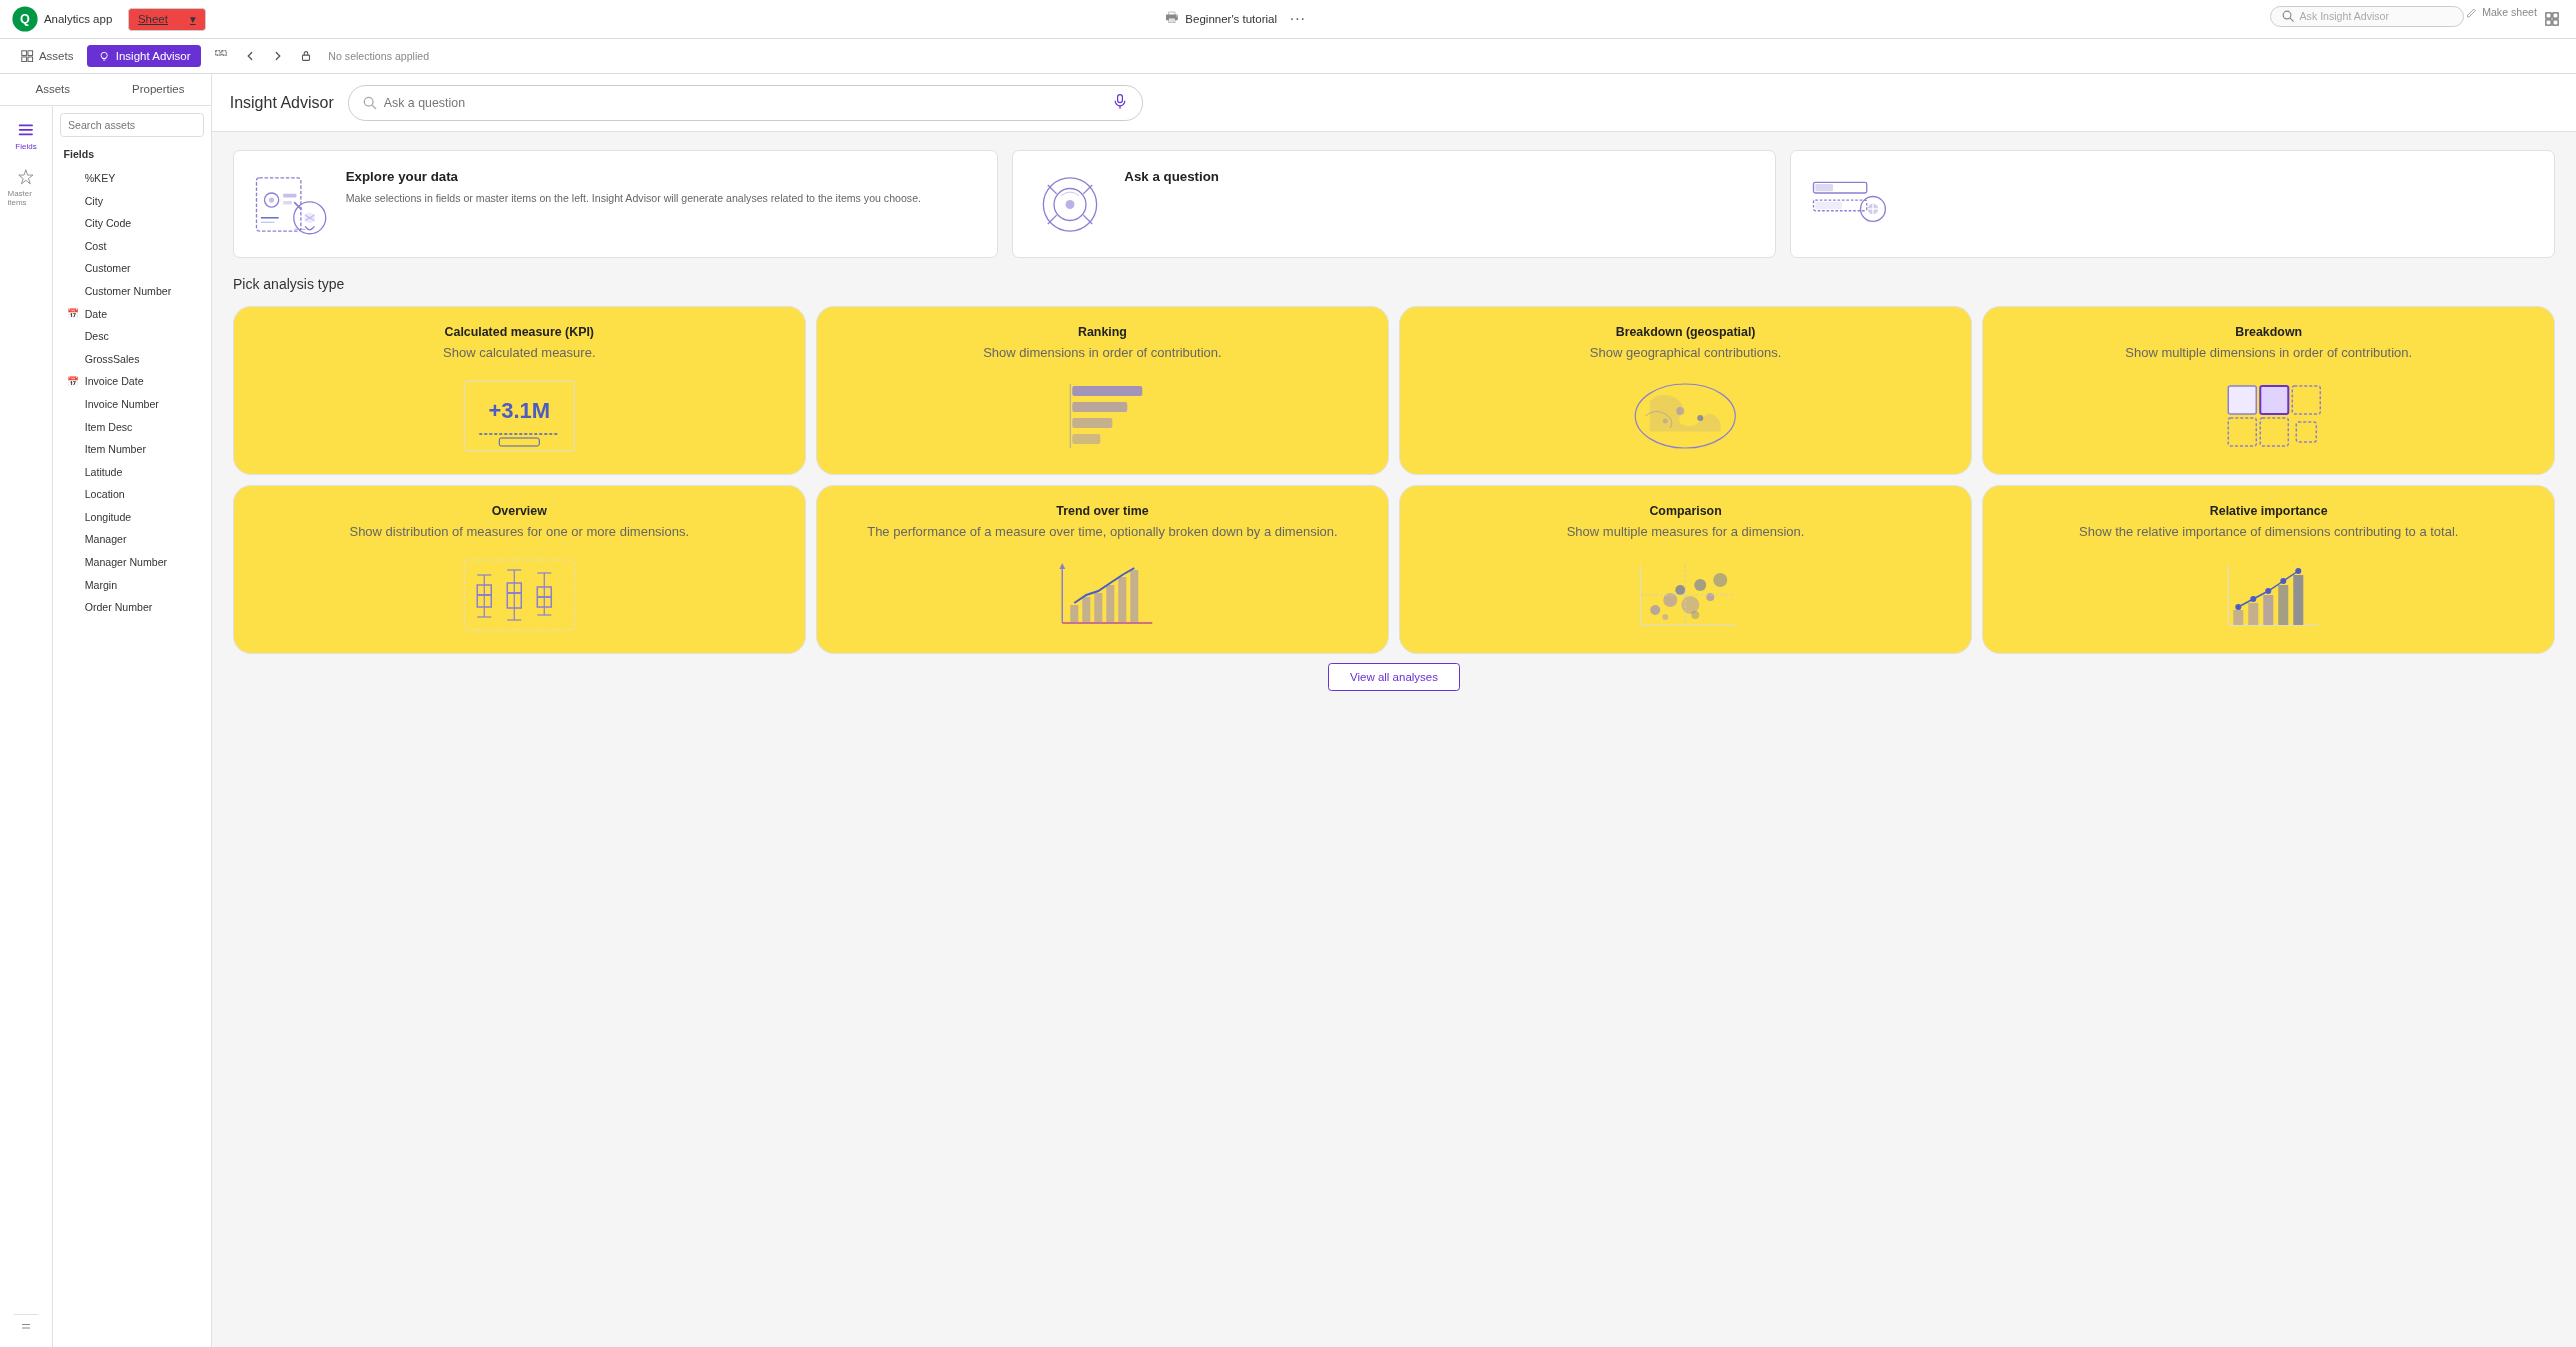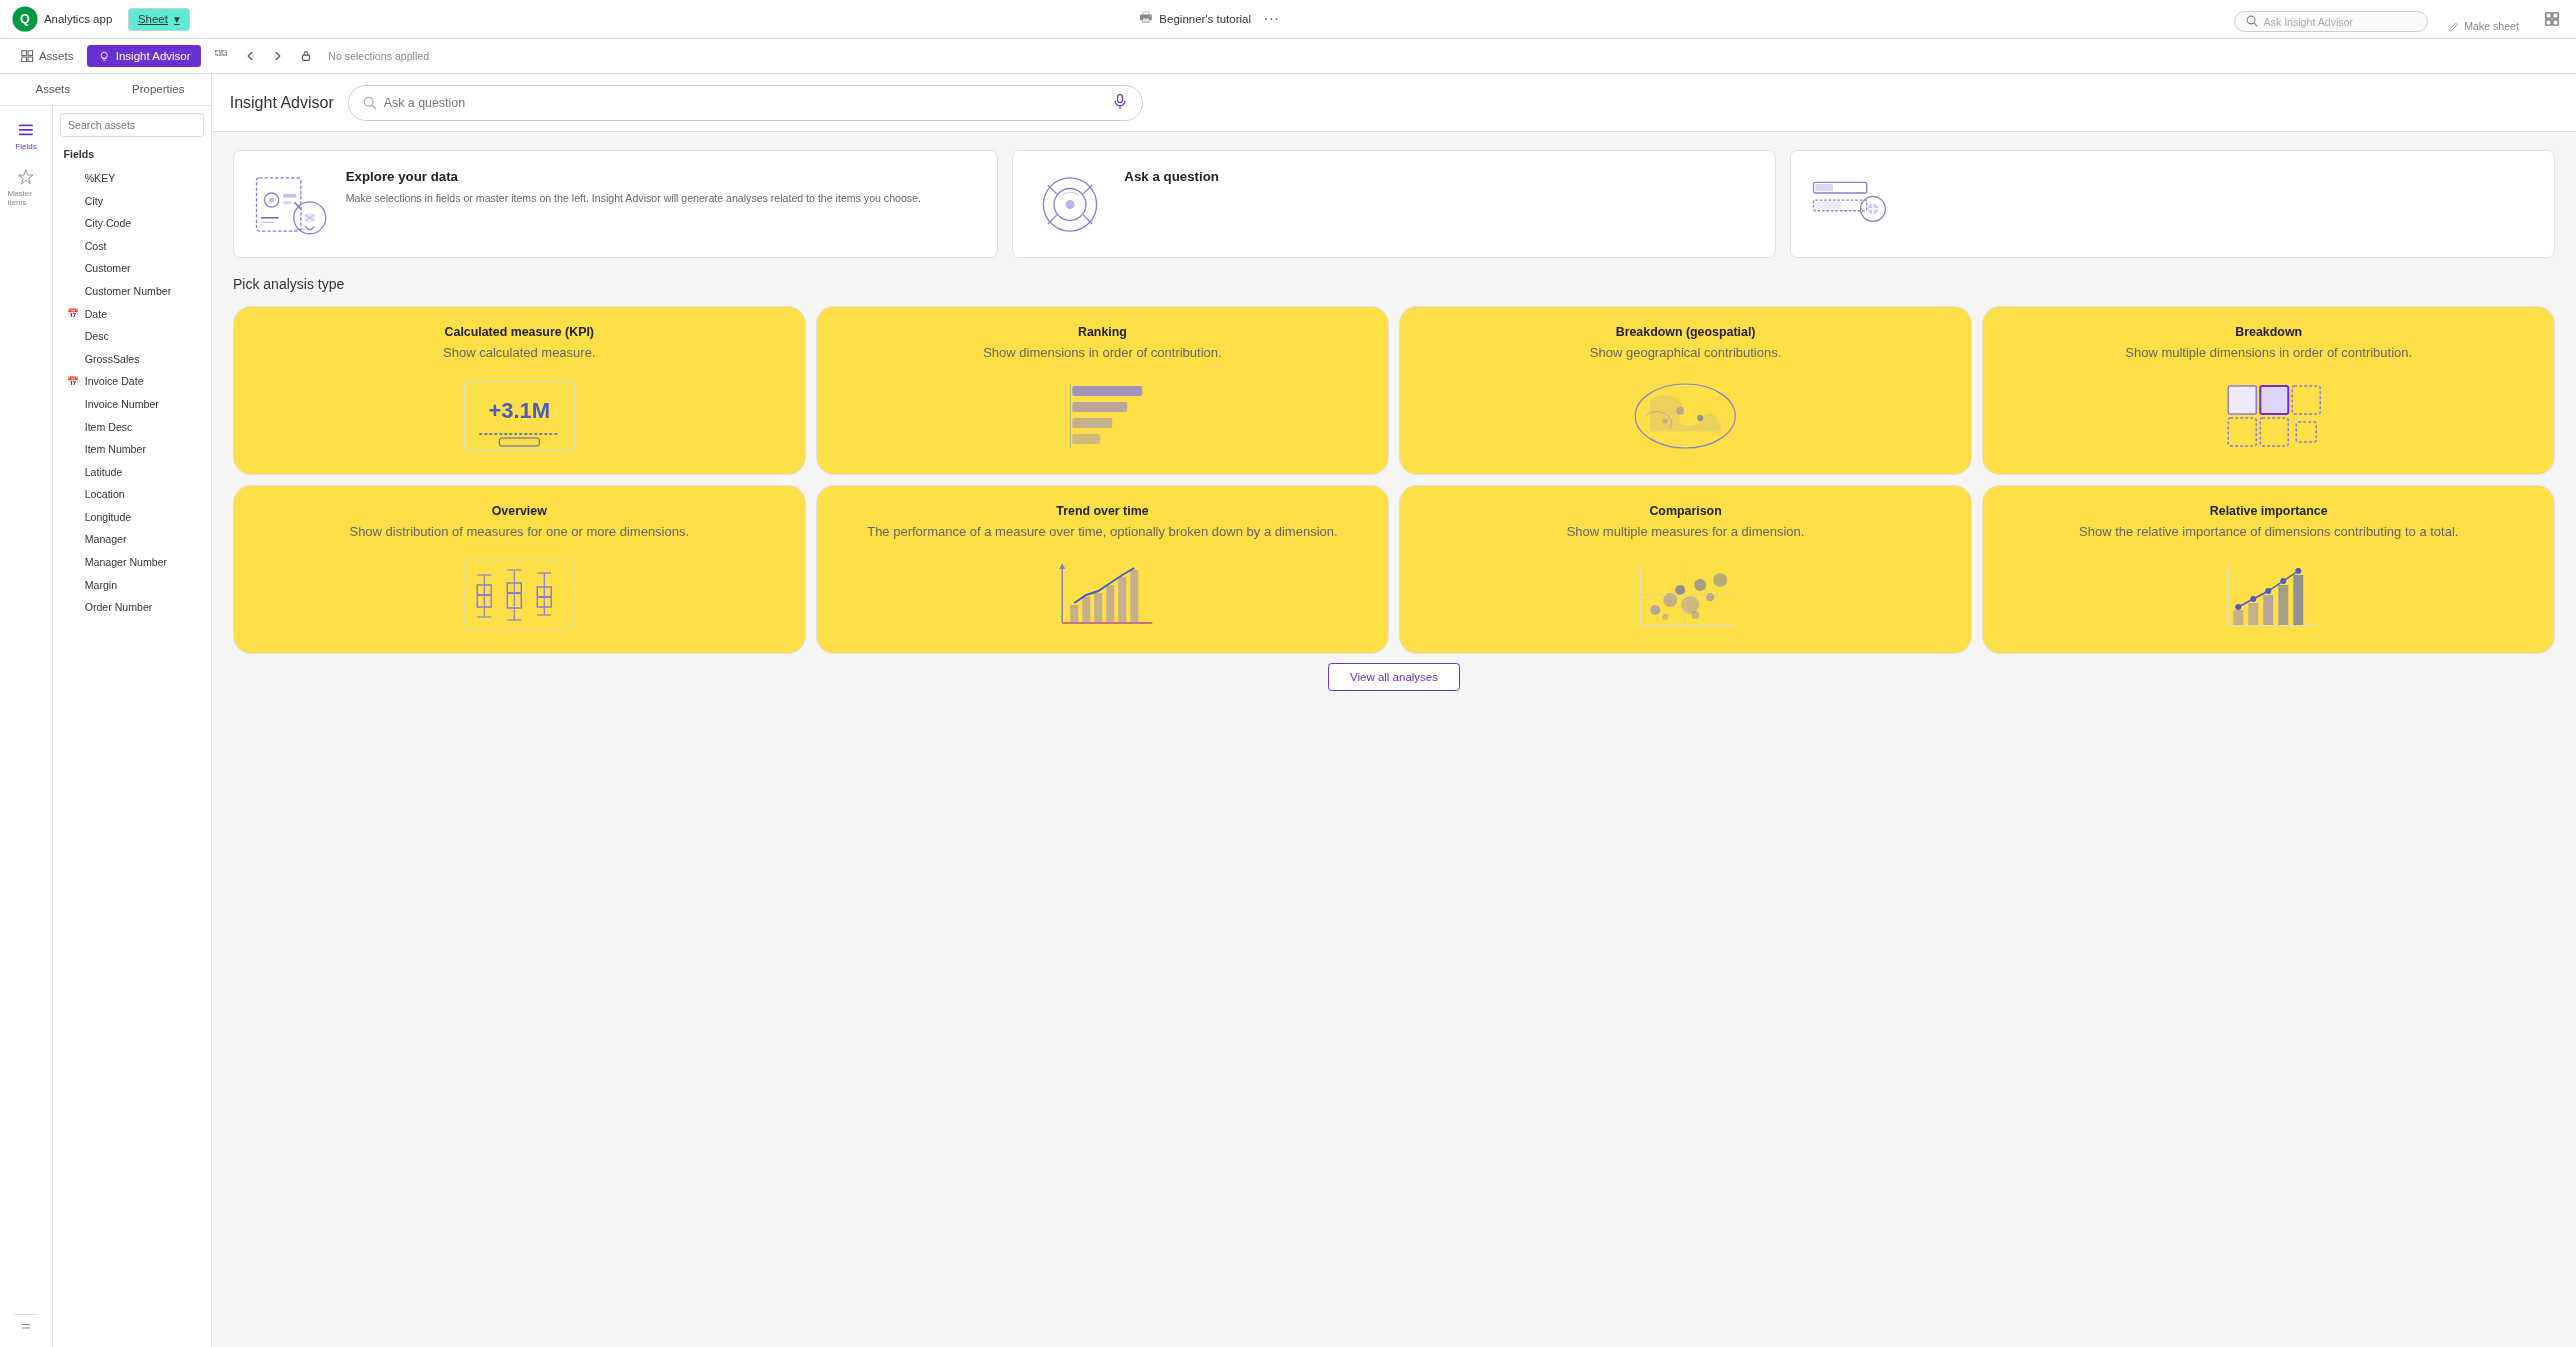--- a/index.html
+++ b/index.html
@@ -6,26 +6,26 @@
     body { font-family: 'Segoe UI', Arial, sans-serif; font-size: 11.5px; background: #f5f5f5; color: #333; height: 100vh; overflow: hidden; }
 
     
     .top-nav {
       display: flex; align-items: center; background: #fff; border-bottom: 0.9px solid #ddd;
       height: 39px; padding: 0 10.6px; gap: 8.8px; position: relative; z-index: 10;
     }
     .qlik-logo { display: flex; align-items: center; gap: 5.3px; margin-right: 7px; }
     .qlik-logo-icon { width: 28px; height: 28px; }
     .sheet-dropdown {
-      display: flex; align-items: center; gap: 6px; border: 0.9px solid #ccc;
-      border-radius: 3.5px; padding: 3.5px 8.8px; cursor: pointer; font-size: 11.5px; background: #5eead4; text-decoration: underline;
+      display: flex; align-items: center; gap: 22px; border: 0.9px solid #ccc;
+      border-radius: 3.5px; padding: 3.5px 8.8px; cursor: pointer; font-size: 11.5px; background: #ef4444; text-decoration: underline;
     }
     .nav-center { flex: 1; display: flex; align-items: center; justify-content: center; gap: 7px; }
     .dots-btn { background: none; border: none; cursor: pointer; font-size: 16px; color: #666; padding: 1.8px 5.3px; }
-    .nav-right { display: flex; align-items: flex-end; gap: 20px; margin-left: auto; }
+    .nav-right { display: flex; align-items: flex-start; gap: 2px; margin-left: auto; }
     .search-bar-top {
       display: flex; align-items: center; gap: 5.3px; border: 0.9px solid #ccc;
       border-radius: 17.7px; padding: 3.5px 10.6px; background: #fafafa; min-width: 194px;
     }
     .edit-sheet-btn { font-size: 10.6px; color: #888; background: none; border: none; cursor: pointer; display: flex; align-items: center; gap: 3.5px; }
 
     
     .second-nav {
       display: flex; align-items: center; background: #fff; border-bottom: 0.9px solid #ddd;
       height: 35px; padding: 0 10.6px; gap: 3.5px;

